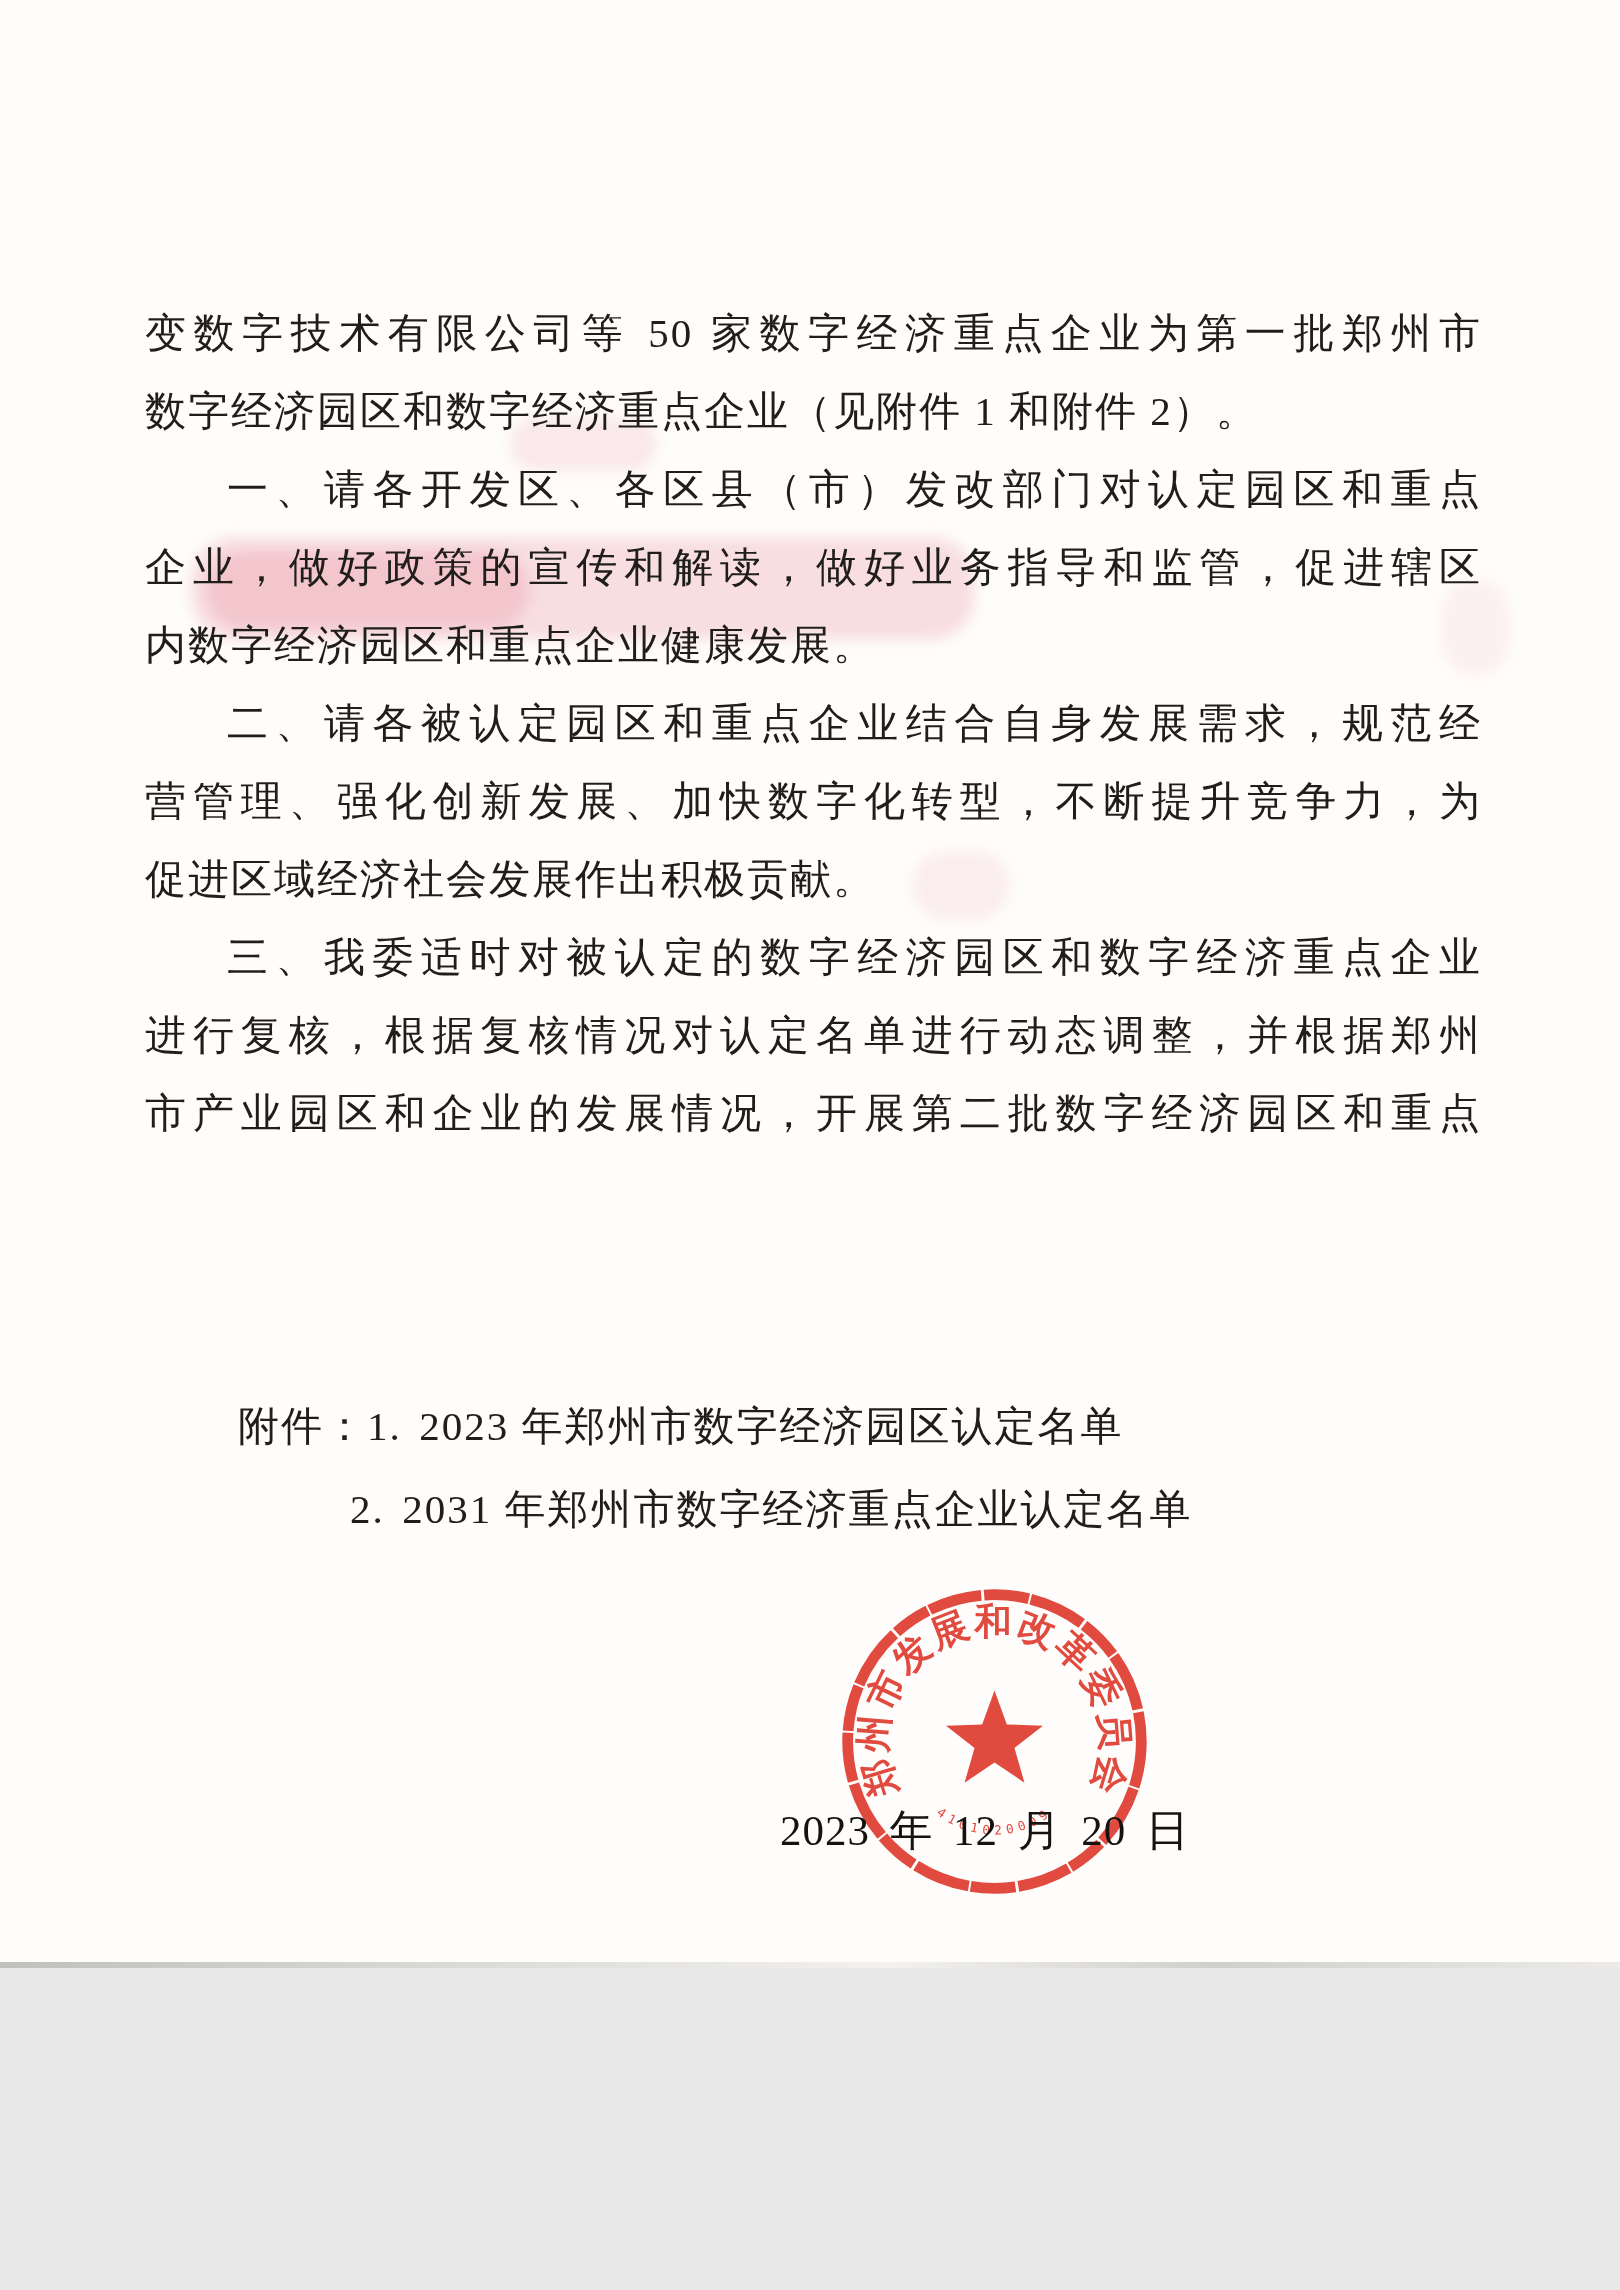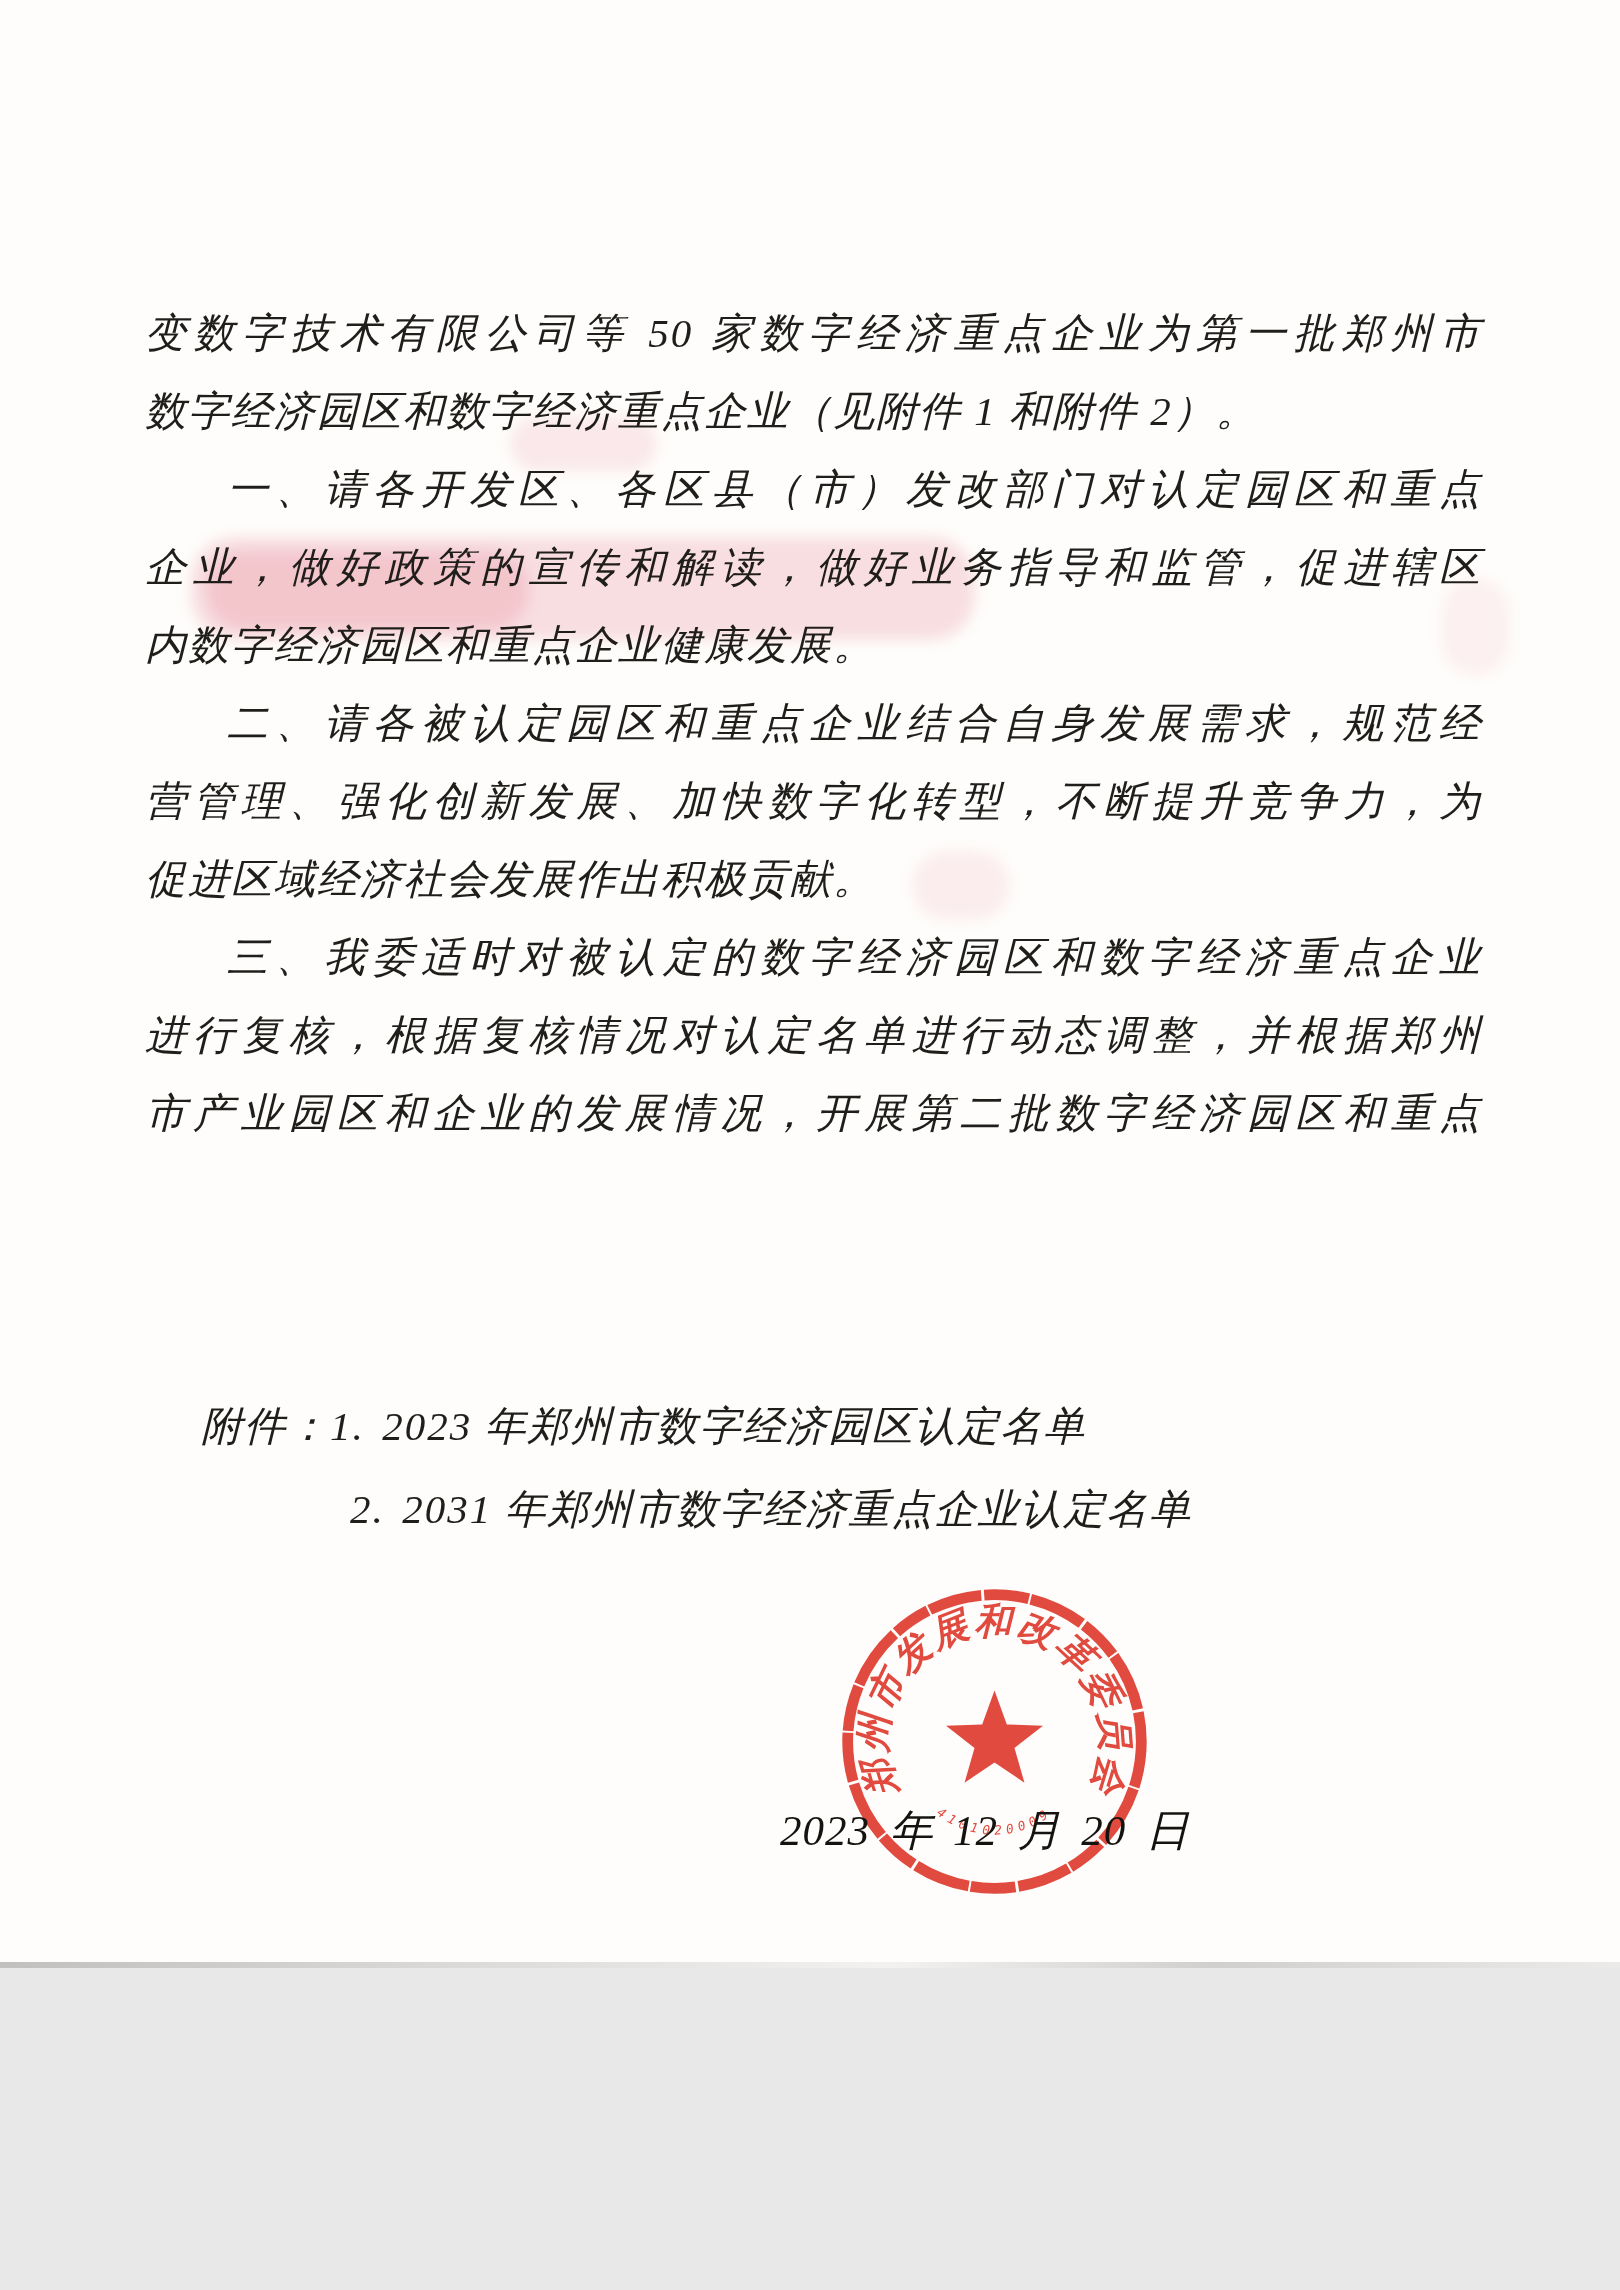--- a/index.html
+++ b/index.html
@@ -4,39 +4,38 @@
 <style>
   html,body { margin:0; padding:0; background:#e8e8e8; }
   .page {
     position:relative;
     width:1620px; height:1968px;
     margin:0 auto;
     background:#fefdfb;
     overflow:hidden;
     font-family:"Liberation Serif","DejaVu Serif",serif;
     color:#201e1b;
-    font-style:italic;
   }
 
   
   .body-text {
     position:absolute; left:145px; top:294px; width:1337px;
     font-size:41px; line-height:78px; letter-spacing:2px;
   }
   .line { white-space:normal; }
   .line.jfull { text-align:justify; text-align-last:justify; }
   .line.jend  { text-align:left;    text-align-last:left; }
   .line.ind   { text-indent:82px; }
 
   
   .attachments {
     position:absolute; left:145px; top:1385px; width:1337px;
     font-size:41px; line-height:83px; letter-spacing:2px;
   }
-  .att-line   { margin-left:56px; }
+  .att-line   { margin-left:93px; }
   .att-line-2 { margin-left:205px; }
   .att-no     { margin-right:17.6px; }
 
   
   .stamp {
     position:absolute; left:833px; top:1580px; width:323px; height:323px;
     opacity:.92; mix-blend-mode:multiply;
   }
   .seal-ring { fill:none; stroke:#e03a2e; stroke-width:11;
     stroke-dasharray:47 2 63 3 39 2 55 3 46 2 58 3 42 2 60 3 50 2; }

